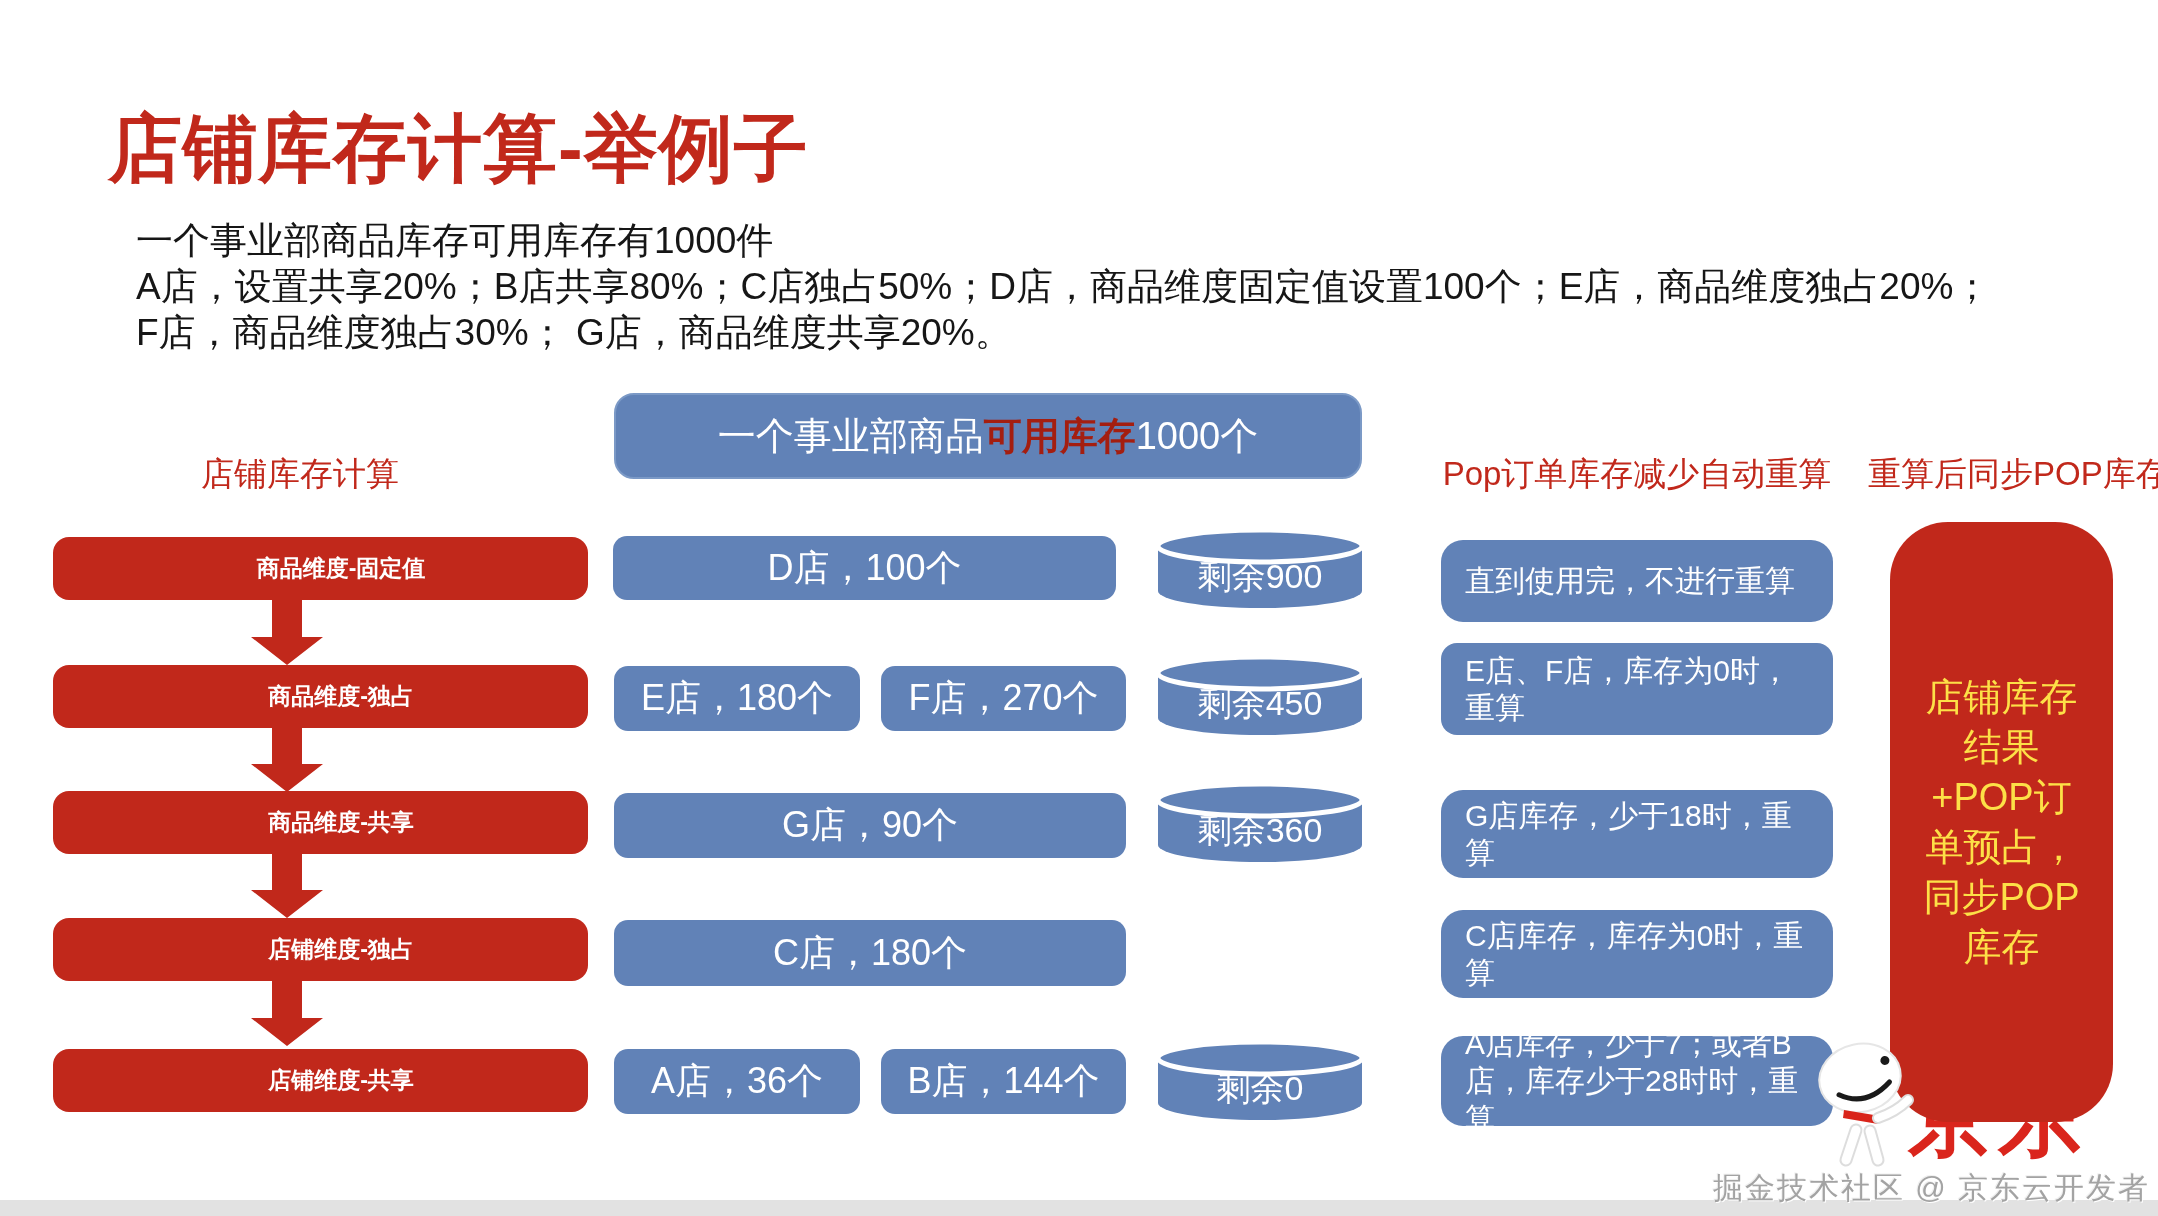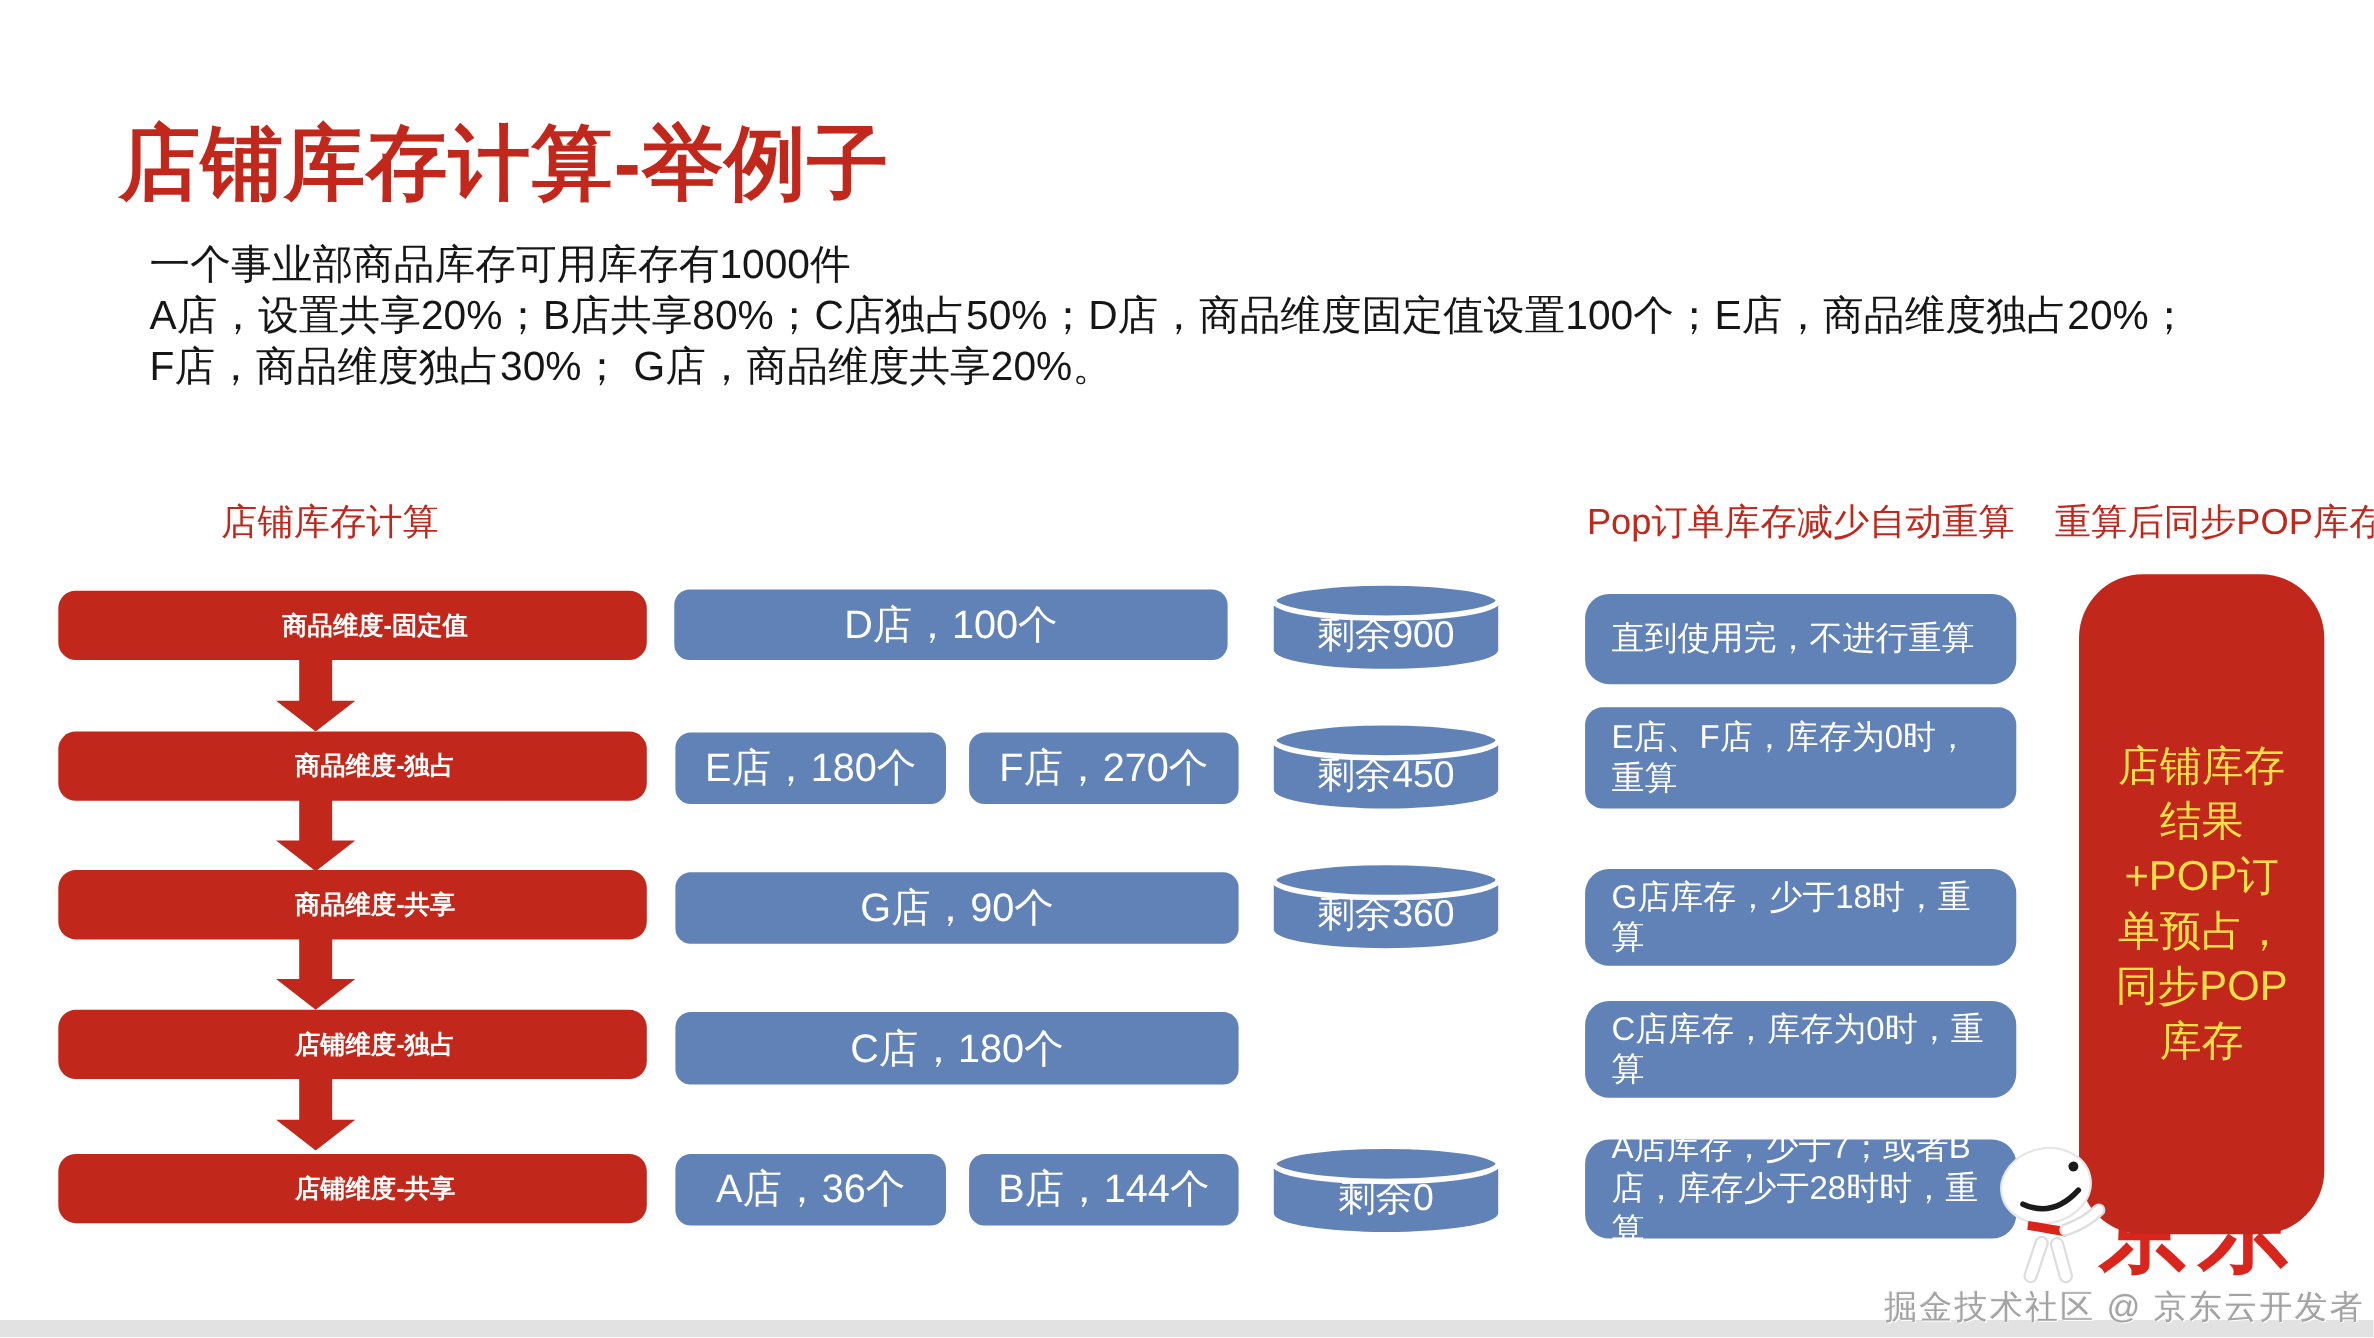--- a/index.html
+++ b/index.html
@@ -65,20 +65,25 @@
 <div class="slide">
 
   <div class="title">店铺库存计算-举例子</div>
 
   <div class="intro">
     <div>一个事业部商品库存可用库存有1000件</div>
     <div>A店，设置共享20%；B店共享80%；C店独占50%；D店，商品维度固定值设置100个；E店，商品维度独占20%；</div>
     <div>F店，商品维度独占30%； G店，商品维度共享20%。</div>
   </div>
 
+  <div class="topbox">
+    <span>一个事业部商品</span>
+      <span class="hl">可用库存</span>
+      <span>1000个</span>
+  </div>
 
   <div class="col-header hdr-left">店铺库存计算</div>
   <div class="col-header hdr-pop">Pop订单库存减少自动重算</div>
   <div class="col-header hdr-sync">重算后同步POP库存</div>
 
   <div class="stepbox step1">商品维度-固定值</div>
   <svg class="arrow arr1" viewBox="0 0 72 66" preserveAspectRatio="none">
       <polygon points="21,0 51,0 51,38 72,38 36,66 0,38 21,38" fill="#c1281b"></polygon>
     </svg>
   <div class="stepbox step2">商品维度-独占</div>

